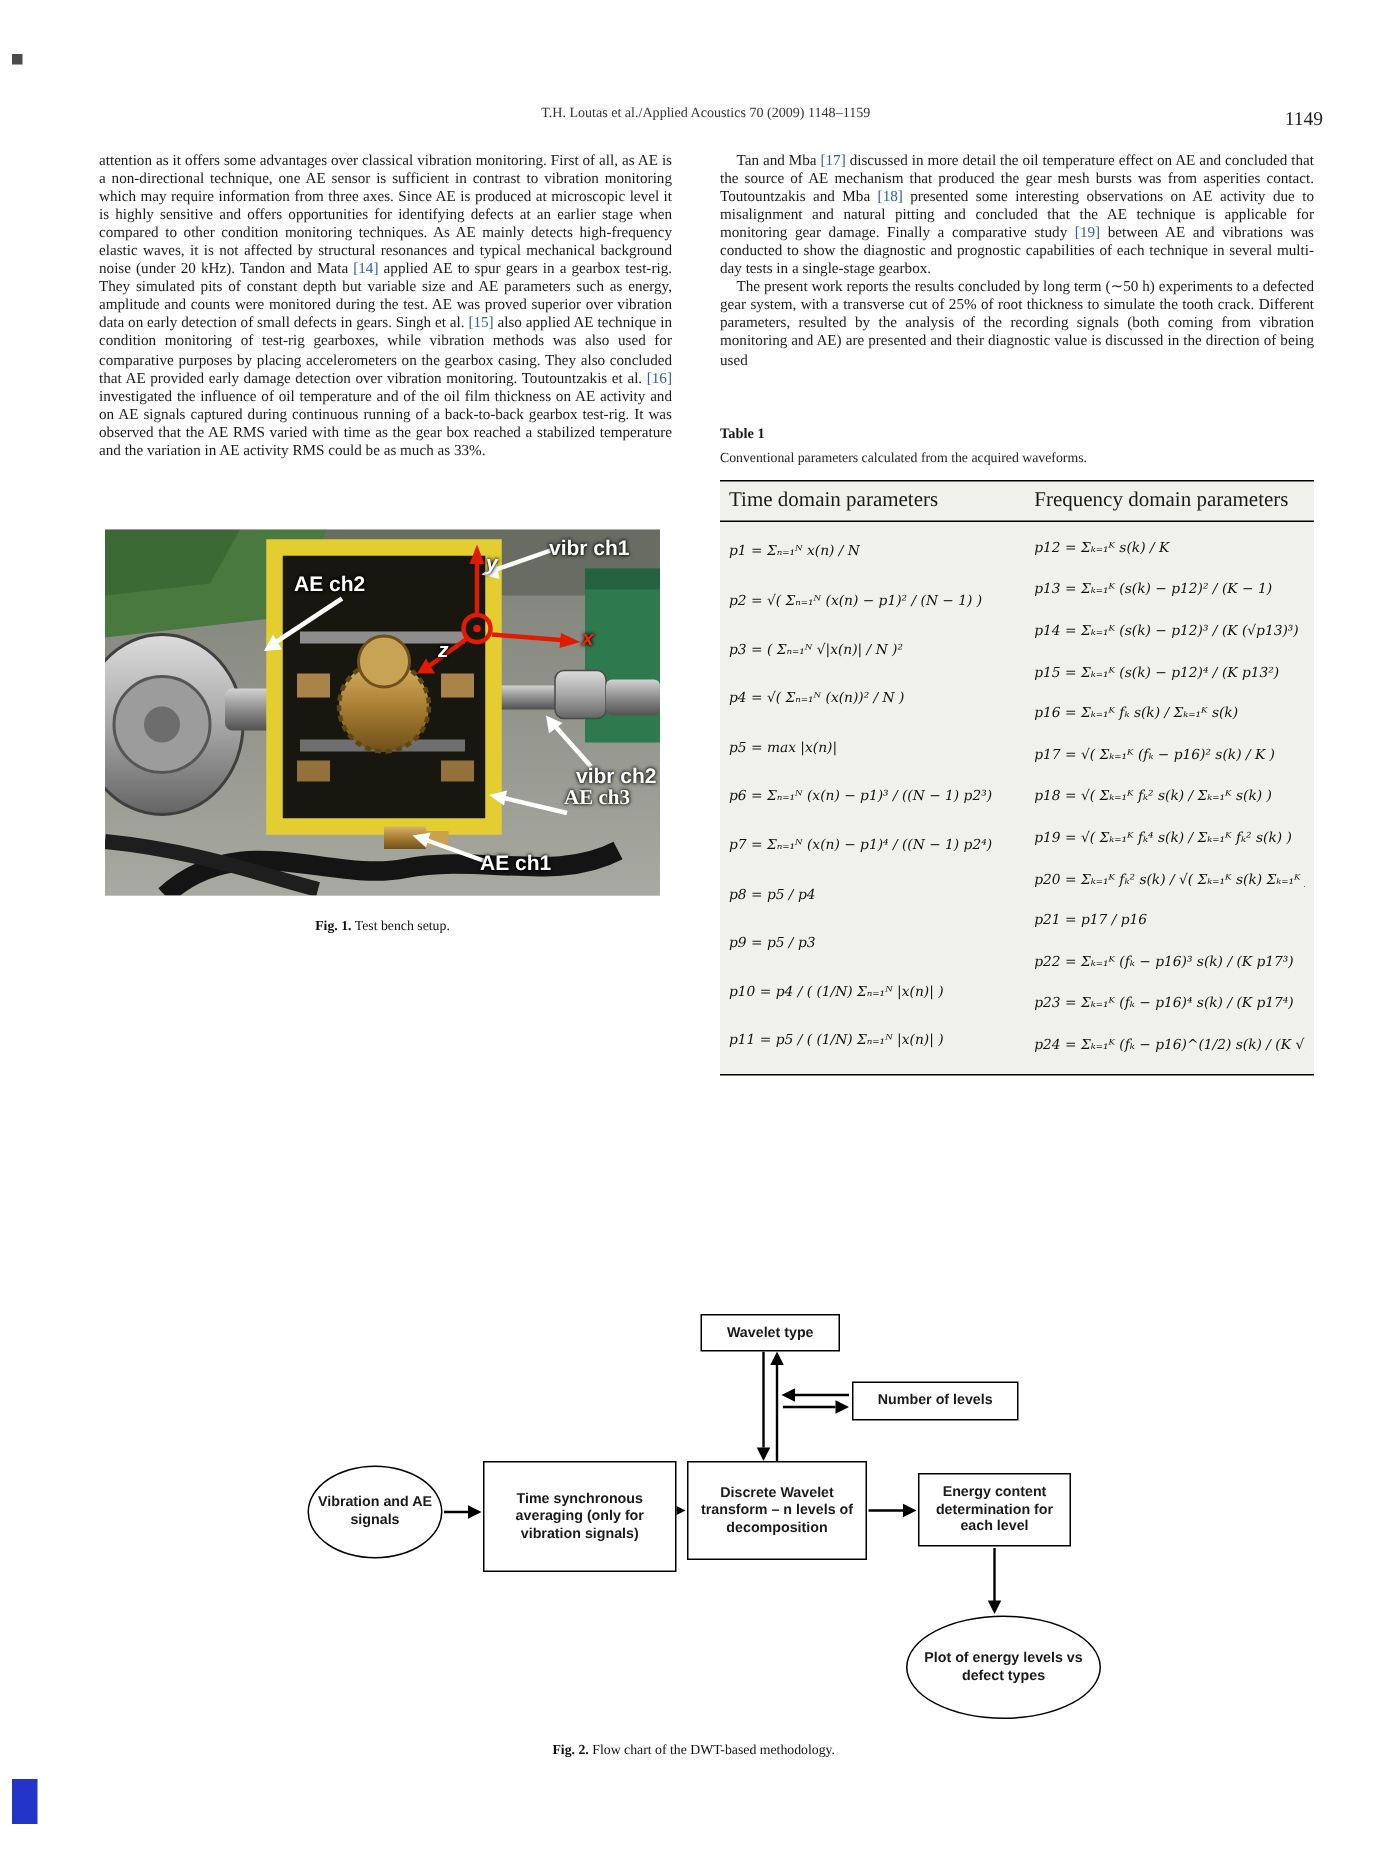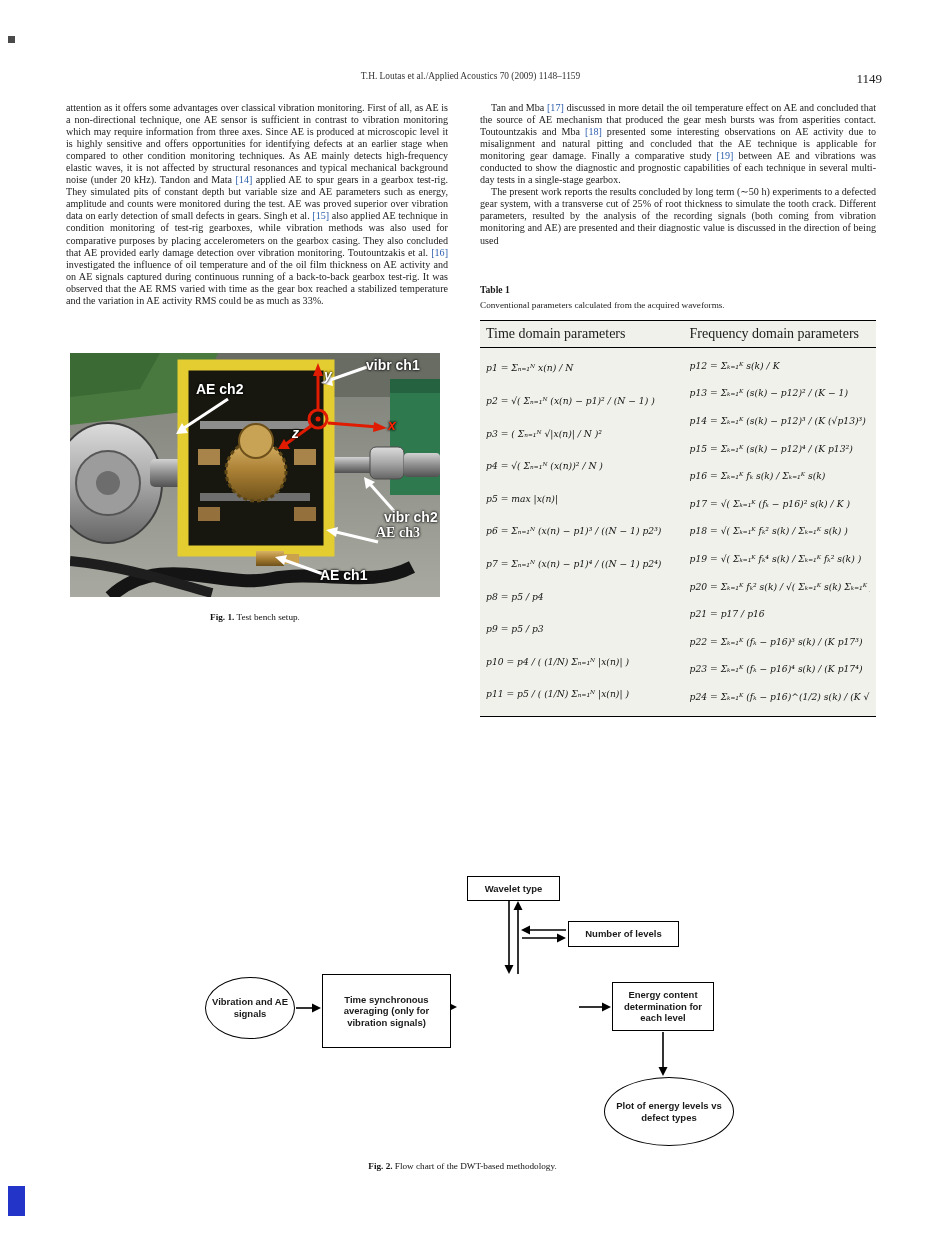--- a/index.html
+++ b/index.html
@@ -264,20 +264,23 @@
     </div>
   <div class="fc-node n-levels">
       <span>Number of levels</span>
     </div>
   <div class="fc-node fc-ellipse n-signals">
       <span>Vibration and AE signals</span>
     </div>
   <div class="fc-node n-tsa">
       <span>Time synchronous averaging (only for vibration signals)</span>
     </div>
+  <div class="fc-node n-dwt">
+      <span>Discrete Wavelet transform – n levels of decomposition</span>
+    </div>
   <div class="fc-node n-energy">
       <span>Energy content determination for each level</span>
     </div>
   <div class="fc-node fc-ellipse n-plot">
       <span>Plot of energy levels vs defect types</span>
     </div>
 </div>
 
 <div class="fig2-caption">
   <span class="cap-label">Fig. 2.</span>

